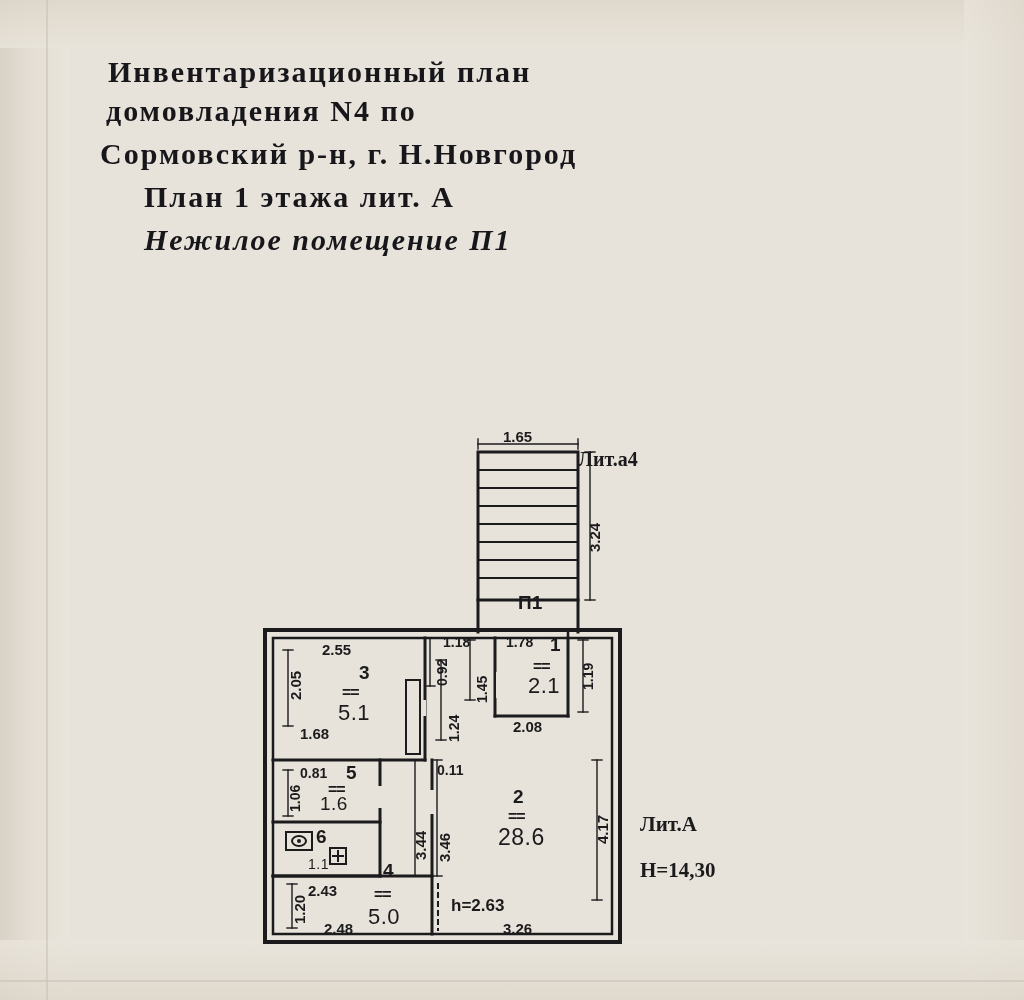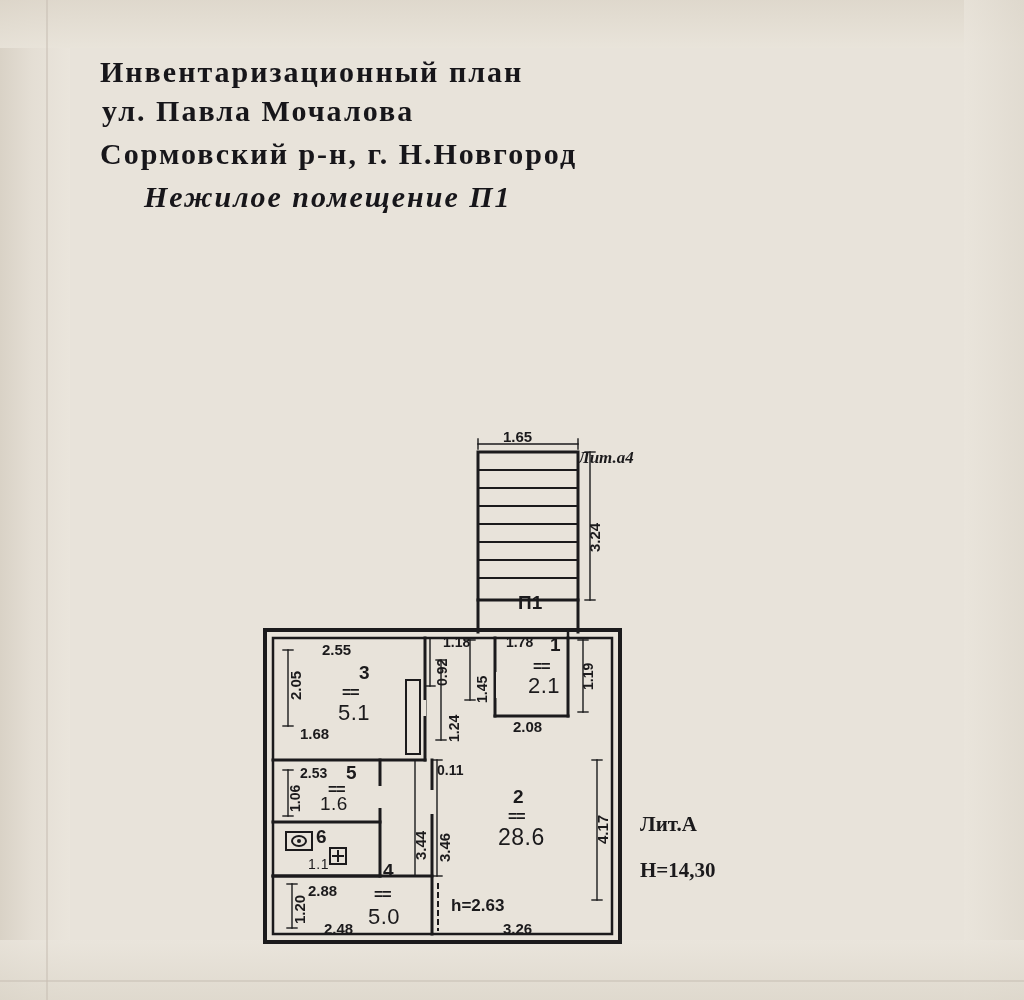--- a/index.html
+++ b/index.html
@@ -62,21 +62,21 @@
     color: #17161a;
   }
   .title-line {
     font-family: "Liberation Serif", serif;
     font-size: 30px;
     letter-spacing: 2.0px;
     line-height: 39px;
     white-space: nowrap;
     font-weight: 600;
   }
-  .title-line.l1 { }
+  .title-line.l1 { margin-left: 8px; }
   .title-line.l2 { margin-left: 6px; }
   .title-line.l3 { margin-left: 2px; }
   .title-line.l4 { margin-left: 0px; margin-top: 4px; }
   .title-line.l5 { margin-left: 44px; margin-top: 4px; }
   .title-line.l6 { margin-left: 44px; margin-top: 4px; font-style: italic; }
 
   
   #drawing {
     position: absolute;
     left: 0; top: 0;
@@ -114,22 +114,23 @@
 
   <div class="paper-shade-left"></div>
   <div class="paper-shade-top"></div>
   <div class="paper-shade-right"></div>
   <div class="paper-shade-bottom"></div>
   <div class="crease" style="left:46px;top:0;width:2px;height:1000px;"></div>
   <div class="crease" style="left:0;top:980px;width:1024px;height:2px;"></div>
 
   <div class="title-block">
     <div class="title-line l1">Инвентаризационный план</div>
-    <div class="title-line l3">ул. Павла Мочалова</div>
+    <div class="title-line l2">домовладения N4 по</div>
     <div class="title-line l4">Сормовский р-н, г. Н.Новгород</div>
+    <div class="title-line l5">План 1 этажа лит. А</div>
     <div class="title-line l6">Нежилое помещение П1</div>
   </div>
 
   <svg id="drawing" viewBox="0 0 1024 1000">
     <g stroke="#1b1a1c" fill="none" stroke-linecap="square">
 
       <rect x="478" y="452" width="100" height="148" stroke-width="3"></rect>
       <g stroke-width="2">
         <line x1="478" y1="470" x2="578" y2="470"></line>
         <line x1="478" y1="488" x2="578" y2="488"></line>
@@ -235,21 +236,21 @@
       <g stroke-width="2" stroke-dasharray="4 5">
         <line x1="438" y1="884" x2="438" y2="930"></line>
       </g>
 
     </g>
   </svg>
 
   <div>
 
     <div class="lbl" style="left:503px; top:428px;">1.65</div>
-    <div class="lbl big" style="left:578px; top:448px; font-size:17px;font-style:italic;">Лит.а4</div>
+    <div class="lbl big" style="left:578px; top:448px; font-size:20px;">Лит.а4</div>
     <div class="lbl rot" style="left:586px; top:552px;">3.24</div>
 
     <div class="lbl" style="left:518px; top:592px; font-size:19px; font-weight:700;">П1</div>
 
     <div class="lbl big" style="left:640px; top:812px;">Лит.А</div>
     <div class="lbl big" style="left:640px; top:836px;margin-top:22px;">H=14,30</div>
 
     <div class="lbl" style="left:322px; top:641px;">2.55</div>
     <div class="lbl rot" style="left:287px; top:700px;">2.05</div>
     <div class="lbl room-num" style="left:359px; top:662px;">3</div>
@@ -264,39 +265,39 @@
     <div class="lbl sm" style="left:437px; top:762px;">0.11</div>
 
     <div class="lbl sm" style="left:506px; top:634px;">1.78</div>
     <div class="lbl room-num" style="left:550px; top:634px;">1</div>
     <div class="eq" style="left:533px; top:658px;">==</div>
     <div class="lbl room-area" style="left:528px; top:673px;">2.1</div>
     <div class="lbl rot sm" style="left:580px; top:690px;">1.19</div>
     <div class="lbl" style="left:513px; top:718px;">2.08</div>
 
     <div class="lbl rot sm" style="left:287px; top:812px;">1.06</div>
-    <div class="lbl sm" style="left:300px; top:765px;">2.53</div>
+    <div class="lbl sm" style="left:300px; top:765px;">0.81</div>
     <div class="lbl room-num" style="left:346px; top:762px;">5</div>
     <div class="eq" style="left:328px; top:781px;">==</div>
     <div class="lbl room-area" style="left:320px; top:793px; font-size:19px;">1.6</div>
 
     <div class="lbl room-num" style="left:316px; top:826px;">6</div>
     <div class="lbl room-area" style="left:308px; top:856px; font-size:14px;">1.1</div>
 
     <div class="lbl room-num" style="left:513px; top:786px;">2</div>
     <div class="eq" style="left:508px; top:808px;">==</div>
     <div class="lbl room-area" style="left:498px; top:824px; font-size:23px;">28.6</div>
     <div class="lbl rot" style="left:594px; top:844px;">4.17</div>
 
     <div class="lbl rot" style="left:412px; top:860px;">3.44</div>
     <div class="lbl rot" style="left:436px; top:862px;">3.46</div>
 
     <div class="lbl room-num" style="left:383px; top:860px;">4</div>
     <div class="lbl rot" style="left:291px; top:924px;">1.20</div>
-    <div class="lbl" style="left:308px; top:882px;">2.88</div>
+    <div class="lbl" style="left:308px; top:882px;">2.43</div>
     <div class="eq" style="left:374px; top:886px;">==</div>
     <div class="lbl room-area" style="left:368px; top:904px;">5.0</div>
     <div class="lbl" style="left:324px; top:920px;">2.48</div>
 
     <div class="lbl" style="left:451px; top:896px; font-size:17px;">h=2.63</div>
     <div class="lbl" style="left:503px; top:920px;">3.26</div>
   </div>
 
 </div>
 

